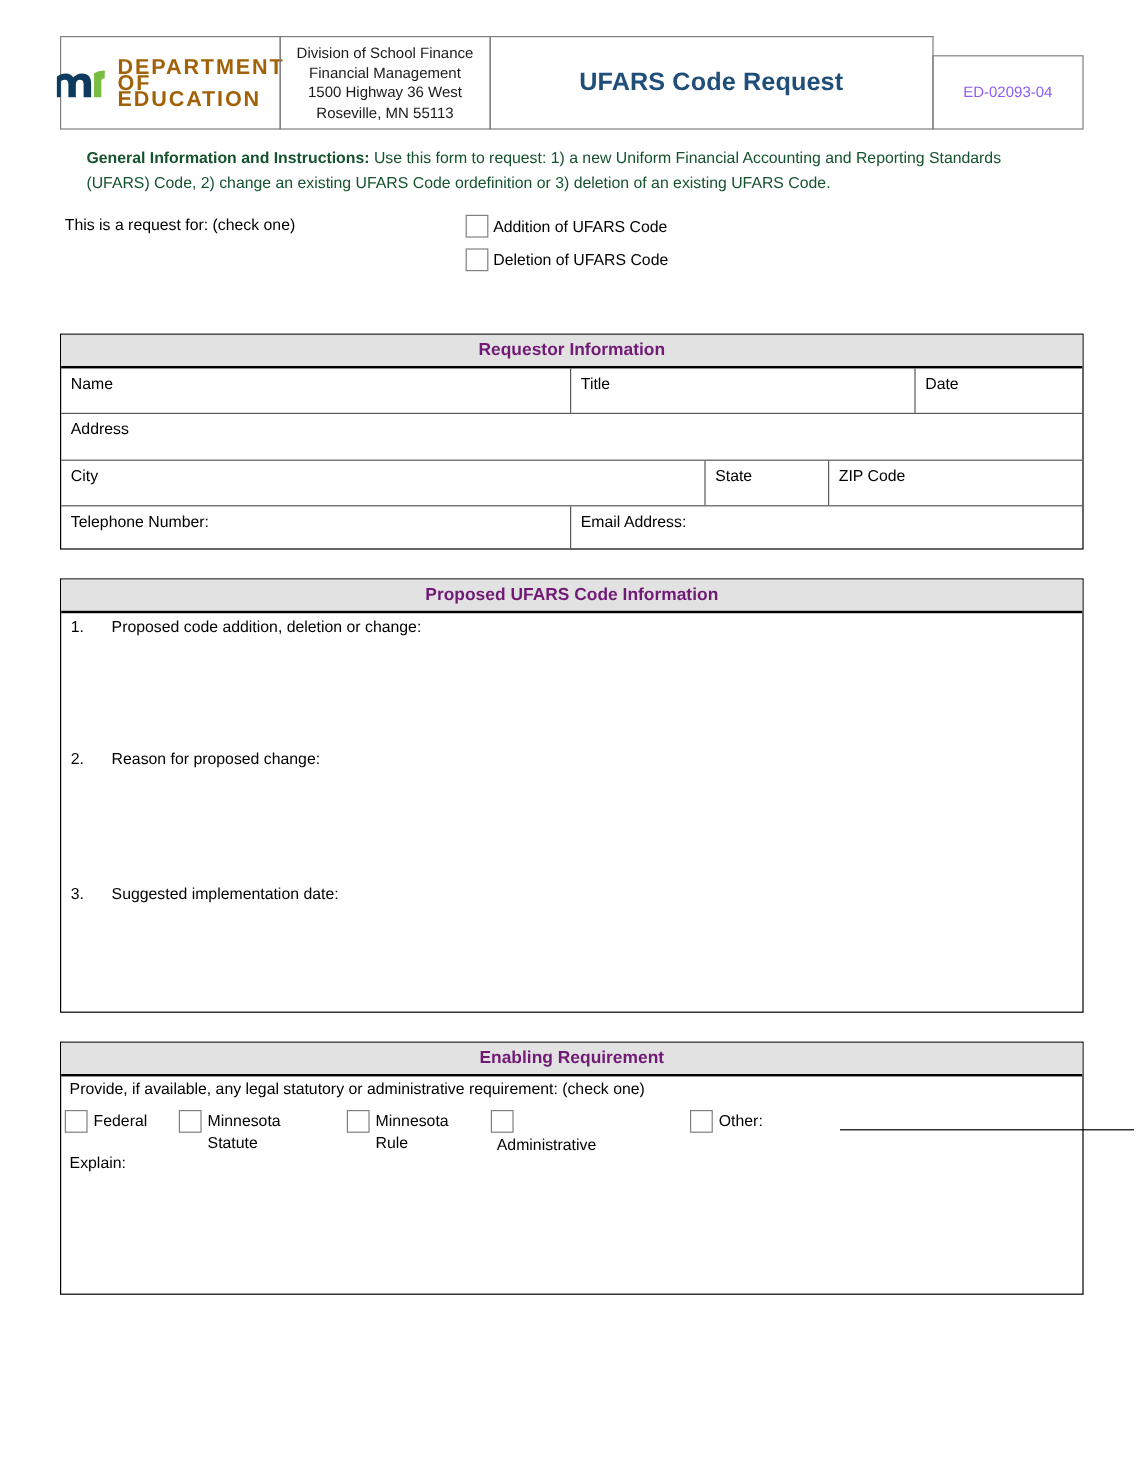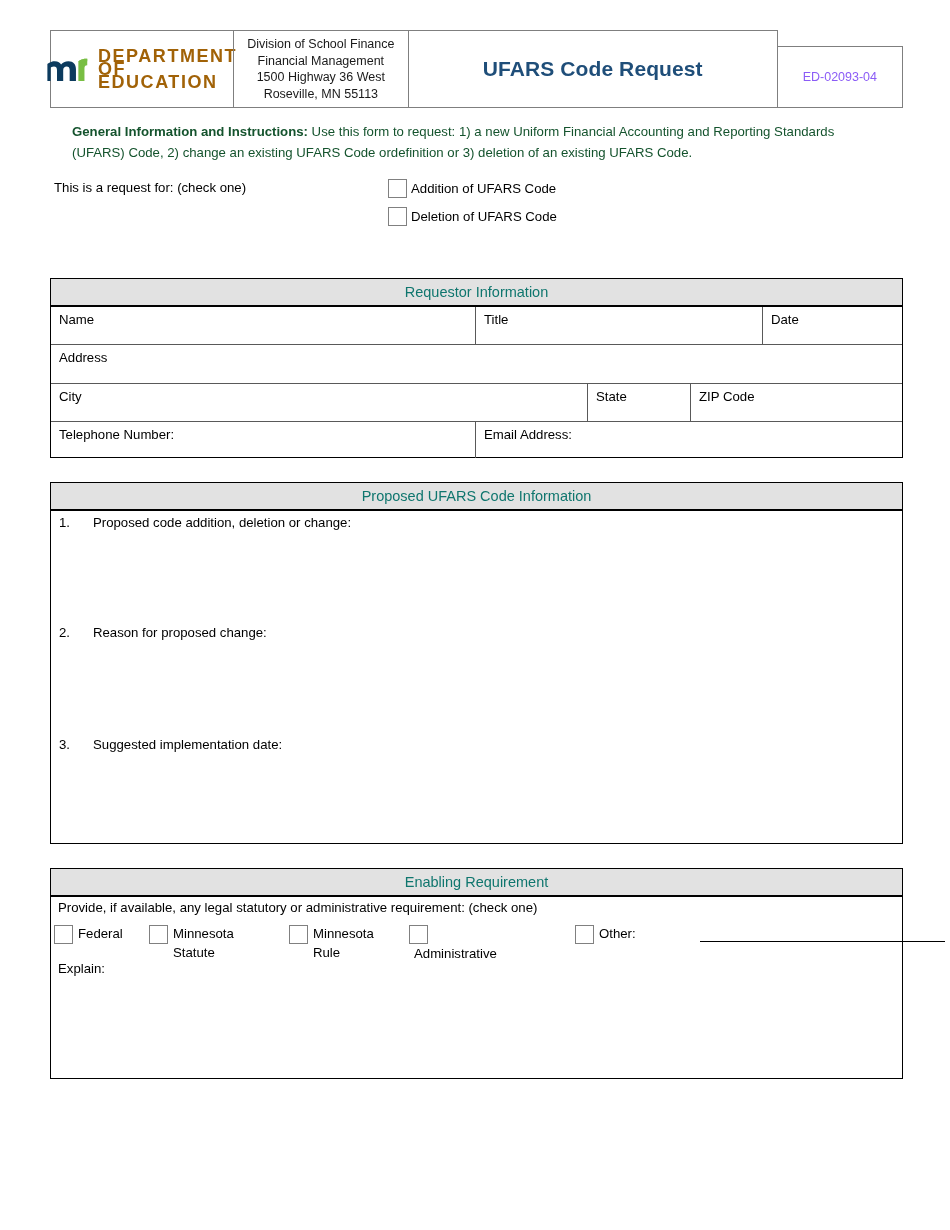--- a/index.html
+++ b/index.html
@@ -145,22 +145,22 @@
     background: #fff;
   }
   .sec-head {
     background: #e2e2e2;
     border-bottom: 2.4px solid #000;
     height: 26px;
     display: flex;
     align-items: center;
     justify-content: center;
     font-size: 14.5px;
-    font-weight: normal;
-    color: #0f766e;
+    font-weight: bold;
+    color: #701a75;
   }
 
   
   .req-box { left: 50px; top: 278px; width: 853px; height: 180px; }
   .req-row {
     display: flex;
     border-bottom: 1px solid #595959;
     box-sizing: border-box;
   }
   .req-row.last { border-bottom: none; }

